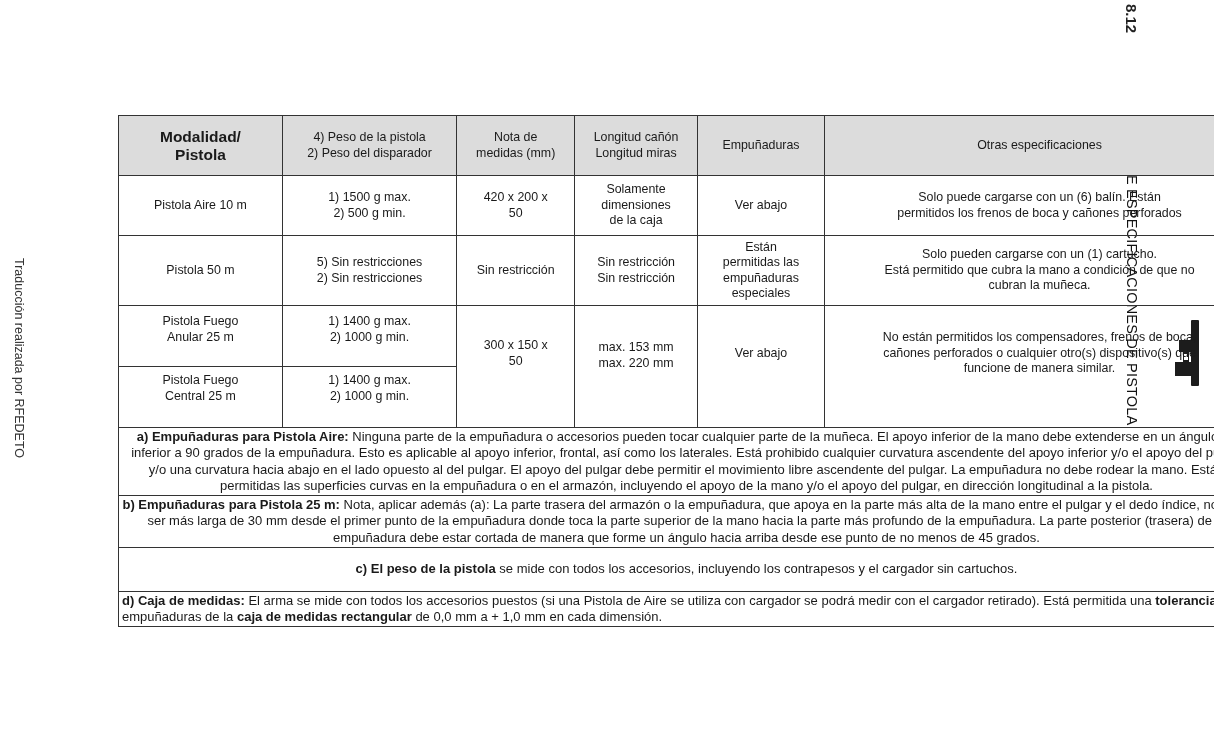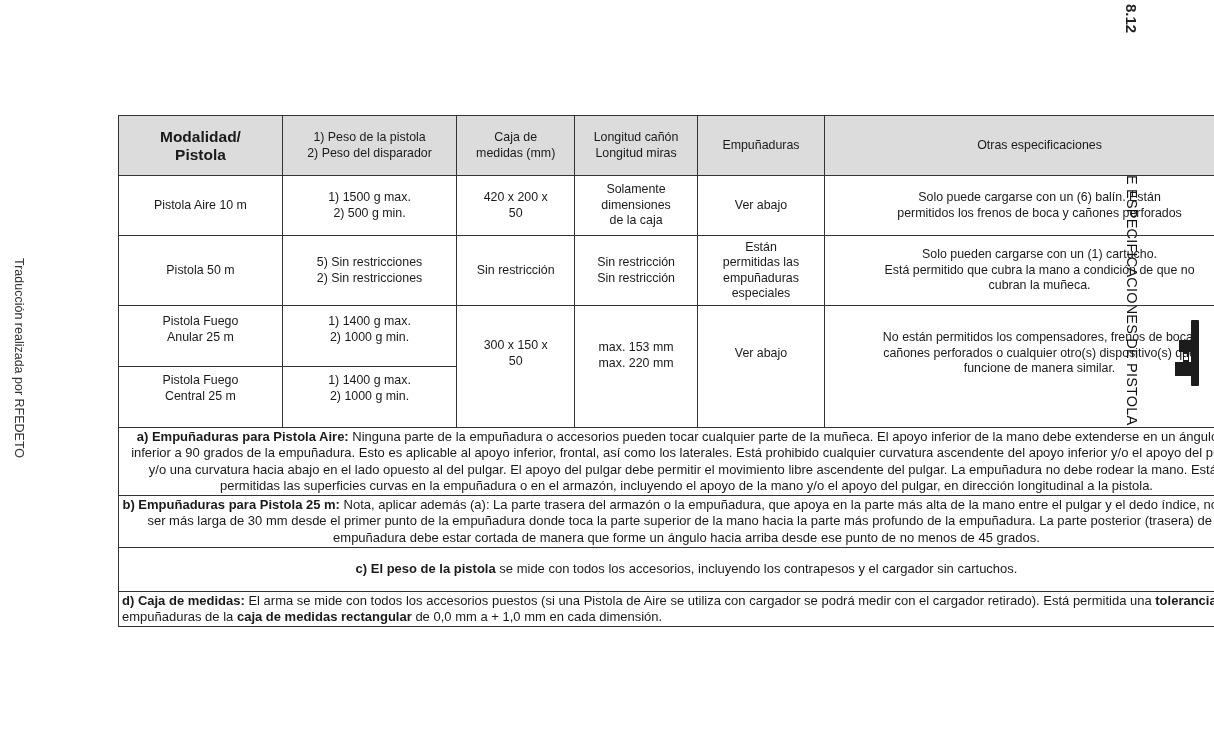--- a/index.html
+++ b/index.html
@@ -46,23 +46,23 @@
       <col style="width:152px">
       <col style="width:103px">
     <col style="width:107px">
       <col style="width:111px">
       <col style="width:375px">
   </colgroup>
   <tbody>
       <tr>
     <th class="first pre">Modalidad/
 Pistola</th>
-    <th class="pre">1) Peso de la pistola
+    <th class="pre">4) Peso de la pistola
 2) Peso del disparador</th>
-    <th class="pre">Caja de
+    <th class="pre">Nota de
 medidas (mm)</th>
     <th class="pre">Longitud cañón
 Longitud miras</th>
     <th class="pre">Empuñaduras</th>
     <th class="pre">Otras especificaciones</th>
   </tr>
   <tr style="height:60px">
     <td class="mode pre">Pistola Aire 10 m</td>
     <td class="pre">1) 1500 g max.
 2) 500 g min.</td>

